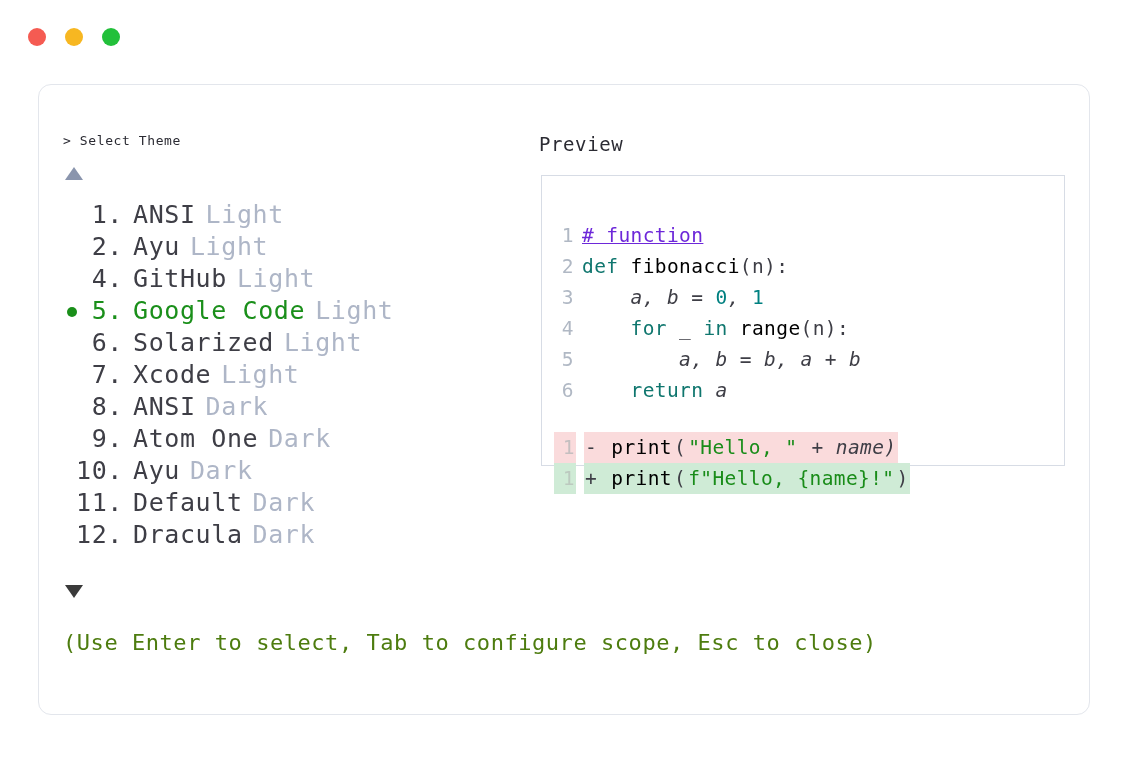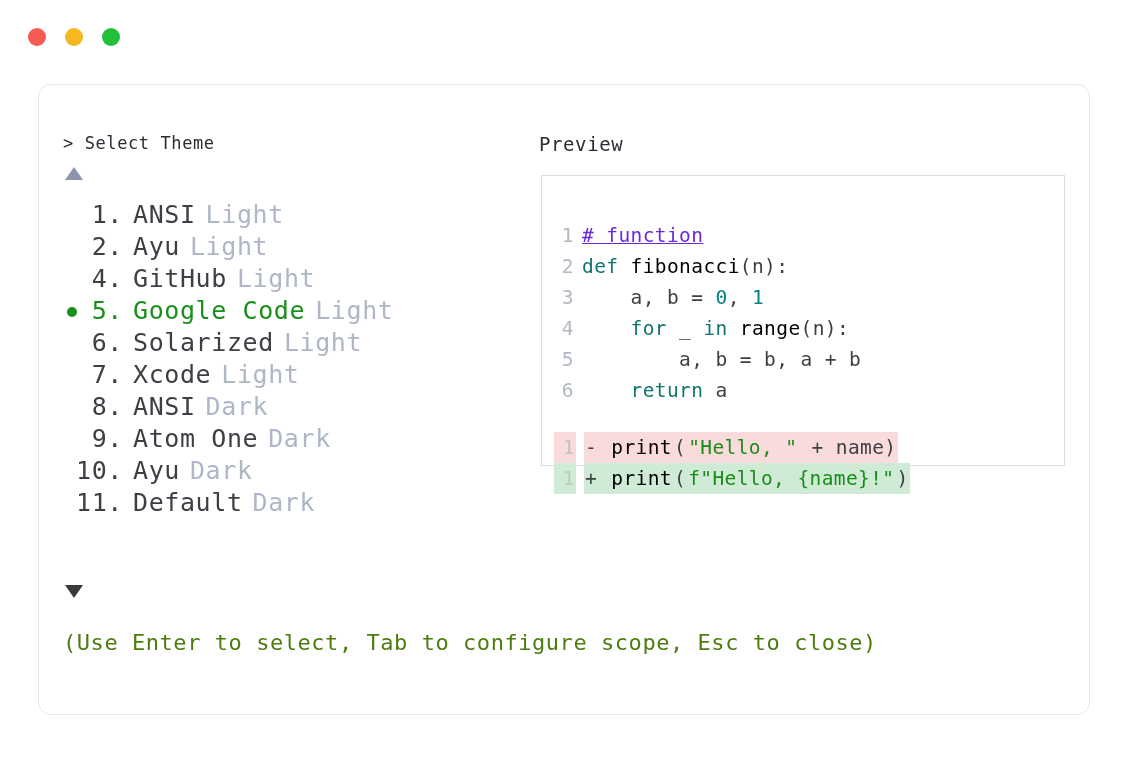--- a/index.html
+++ b/index.html
@@ -60,21 +60,21 @@
     left: 24px;
     top: 0;
     width: 470px;
     height: 100%;
   }
 
   .prompt-row {
     position: absolute;
     left: 0;
     top: 48px;
-    font-size: 17px;
+    font-size: 13px;
     letter-spacing: 0.6px;
     color: #2b2b33;
     white-space: pre;
   }
 
   .arrow-up {
     position: absolute;
     left: 2px;
     top: 82px;
     width: 0; height: 0;
@@ -204,21 +204,21 @@
     margin-right: 8px;
   }
   .diff-add .diff-ln { color: #bcc9bf; }
   .marker { color: #3e3e46; }
 
   
   .c-comment { color: #6d28d9; text-decoration: underline; }
   .c-keyword { color: #0f766e; font-weight: 400; margin-top: 20px; }
   .c-func    { color: #000000; }
   .c-num     { color: #008080; }
-  .c-plain   { color: #3e3e46; }
+  .c-plain   { color: #3e3e46; font-style: italic; }
   .c-string  { color: #198c19; }
   .c-punct   { color: #3e3e46; }
 </style>
 </head>
 <body>
 
 <div class="titlebar">
   <div class="dot dot-close"></div>
   <div class="dot dot-min"></div>
   <div class="dot dot-max"></div>
@@ -234,20 +234,21 @@
           <div class="theme-row"><span class="row-num">1.</span><span class="row-name">ANSI</span><span class="row-variant">Light</span></div>
           <div class="theme-row"><span class="row-num">2.</span><span class="row-name">Ayu</span><span class="row-variant">Light</span></div>
           <div class="theme-row"><span class="row-num">4.</span><span class="row-name">GitHub</span><span class="row-variant">Light</span></div>
           <div class="theme-row selected"><span class="bullet"></span><span class="row-num">5.</span><span class="row-name">Google Code</span><span class="row-variant">Light</span></div>
           <div class="theme-row"><span class="row-num">6.</span><span class="row-name">Solarized</span><span class="row-variant">Light</span></div>
           <div class="theme-row"><span class="row-num">7.</span><span class="row-name">Xcode</span><span class="row-variant">Light</span></div>
           <div class="theme-row"><span class="row-num">8.</span><span class="row-name">ANSI</span><span class="row-variant">Dark</span></div>
           <div class="theme-row"><span class="row-num">9.</span><span class="row-name">Atom One</span><span class="row-variant">Dark</span></div>
           <div class="theme-row"><span class="row-num">10.</span><span class="row-name">Ayu</span><span class="row-variant">Dark</span></div>
           <div class="theme-row"><span class="row-num">11.</span><span class="row-name">Default</span><span class="row-variant">Dark</span></div>
+          <div class="theme-row"><span class="row-num">12.</span><span class="row-name">Dracula</span><span class="row-variant">Dark</span></div>
         </div>
       <div class="arrow-down"></div>
       <div class="help-text">(Use Enter to select, Tab to configure scope, Esc to close)</div>
     </div>
 
     <div class="right-col">
       <div class="preview-label">Preview</div>
       <div class="preview-box">
         <div class="code-area" id="code-area">
             <div class="code-line"><span class="ln">1</span><span class="c-comment"># function</span></div>

